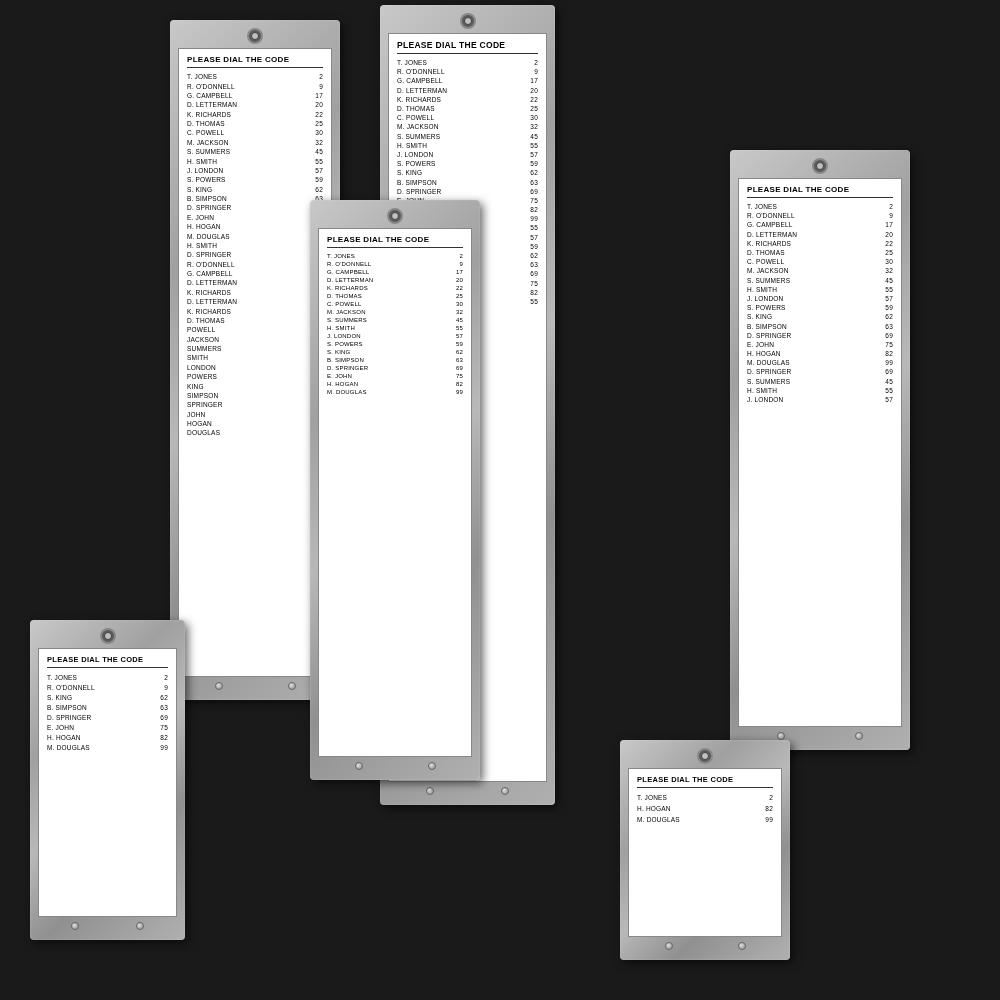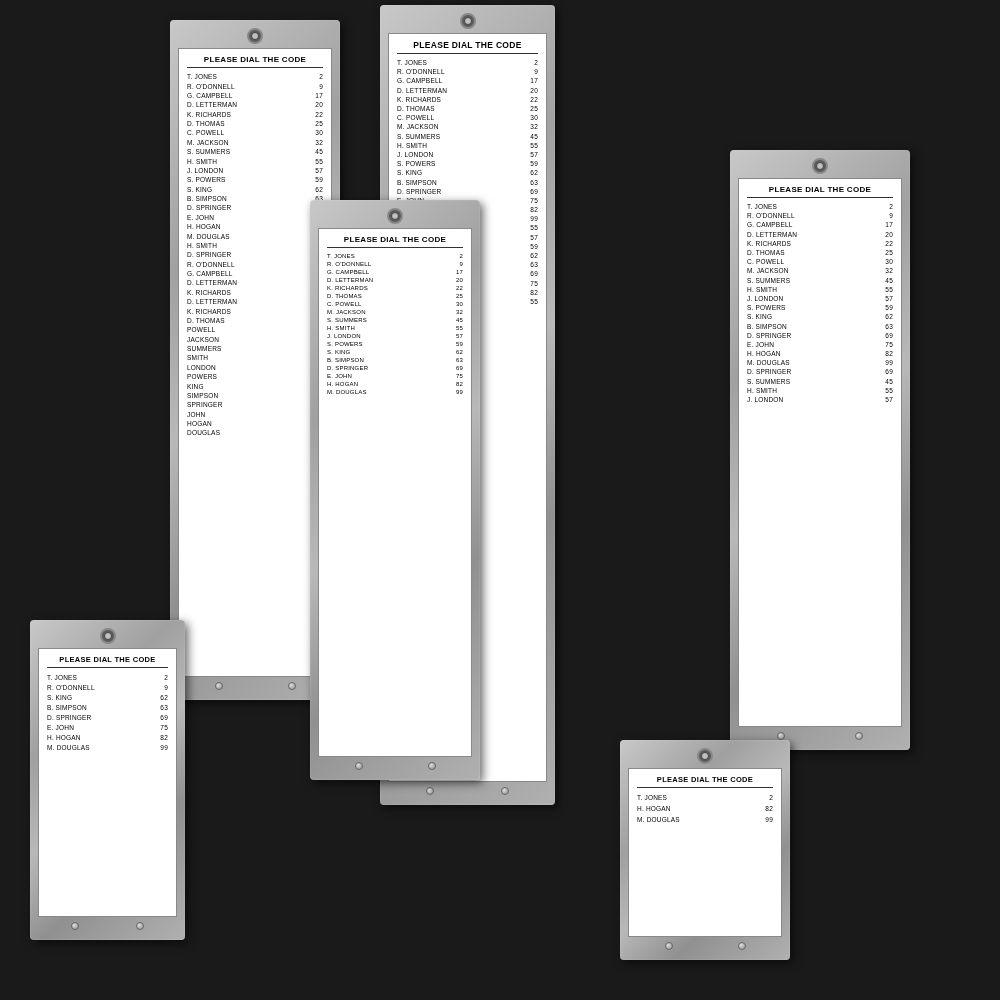--- a/index.html
+++ b/index.html
@@ -27,21 +27,20 @@
       background: white;
       border: 1px solid #888;
       width: 100%;
       flex: 1;
       padding: 6px 8px;
     }
 
     .panel-title {
       font-size: 7px;
       font-weight: bold;
-      text-align: center;
       border-bottom: 1px solid #333;
       padding-bottom: 3px;
       margin-bottom: 4px;
       letter-spacing: 0.3px;
     }
 
     .panel-row {
       display: flex;
       justify-content: space-between;
       font-size: 5.5px;

